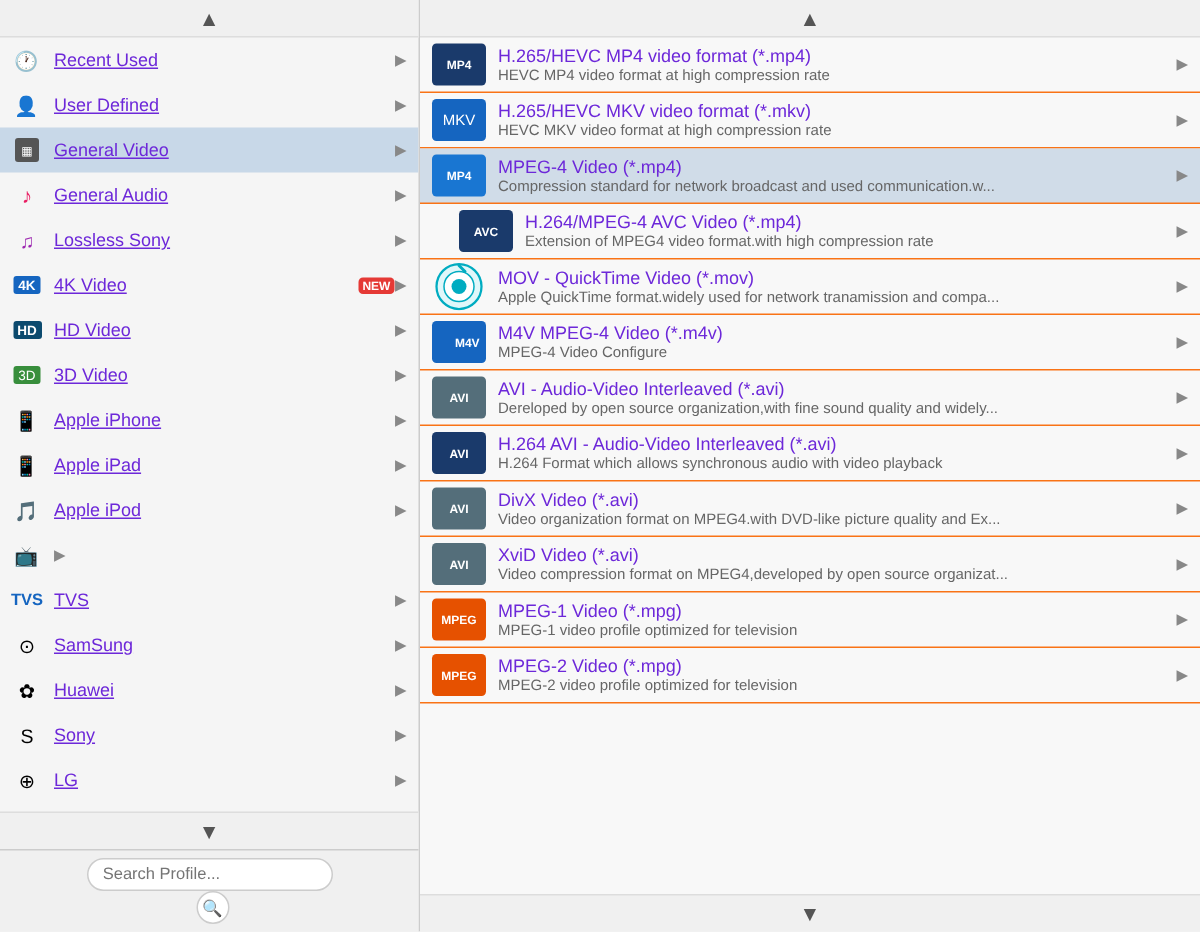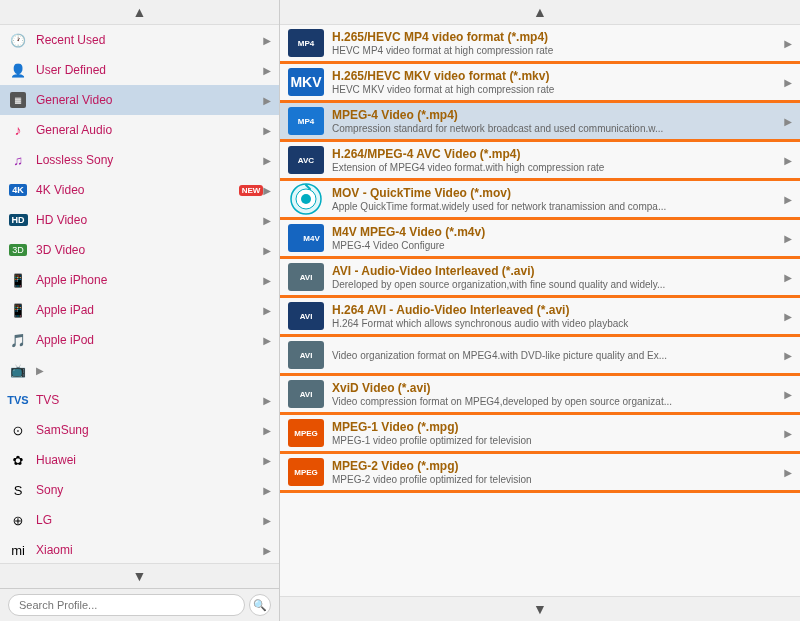--- a/index.html
+++ b/index.html
@@ -57,21 +57,22 @@
       display: flex;
       align-items: center;
       justify-content: center;
       font-size: 13px;
       flex-shrink: 0;
     }
 
     .left-item .label {
       flex: 1;
       font-size: 12px;
-      color: #be185d;
+      color: #6d28d9;
+      text-decoration: underline;
     }
 
     .left-item .arrow {
       color: #888;
       font-size: 10px;
     }
 
     .new-badge {
       background: #e53935;
       color: white;
@@ -116,21 +117,21 @@
 
     .right-list {
       flex: 1;
       overflow: hidden;
     }
 
     .right-item {
       display: flex;
       align-items: center;
       padding: 4px 8px;
-      border-bottom: 3px solid #f97316;
+      border-bottom: 1px solid #f97316;
       cursor: pointer;
     }
     .right-item.selected { background: #d0dce8; }
 
     .right-item .format-icon {
       width: 36px;
       height: 28px;
       margin-right: 8px;
       display: flex;
       align-items: center;
@@ -141,22 +142,22 @@
       border-radius: 3px;
       flex-shrink: 0;
     }
 
     .right-item .format-text {
       flex: 1;
     }
 
     .right-item .format-title {
       font-size: 12px;
-      font-weight: bold;
-      color: #a16207;
+      font-weight: normal;
+      color: #6d28d9;
     }
 
     .right-item .format-desc {
       font-size: 10px;
       color: #666;
       margin-top: 1px;
       white-space: nowrap;
       overflow: hidden;
       text-overflow: ellipsis;
       max-width: 430px;
@@ -175,20 +176,21 @@
       width: 100%;
     }
 
     
     .search-bar {
       display: flex;
       align-items: center;
       padding: 5px 8px;
       background: #f0f0f0;
       border-top: 1px solid #ccc;
+      flex-direction: column;
     }
 
     .search-bar input {
       flex: 1;
       border: 1px solid #ccc;
       border-radius: 12px;
       padding: 4px 10px;
       font-size: 11px;
       background: white;
       outline: none;
@@ -386,21 +388,21 @@
       <div class="format-text">
         <div class="format-title">H.265/HEVC MP4 video format (*.mp4)</div>
         <div class="format-desc">HEVC MP4 video format at high compression rate</div>
       </div>
       <span class="right-arrow">▶</span>
     </div>
   </div>
         <div class="right-item">
     <div class="right-item-inner">
       <div class="format-icon bg-blue" style="background:#1565c0;position:relative;">
-      <span style="font-size:14px;font-weight:bold;color:white;">MKV</span>
+      <span style="font-size:10px;font-weight:normal;color:white;">MKV</span>
     </div>
       <div class="format-text">
         <div class="format-title">H.265/HEVC MKV video format (*.mkv)</div>
         <div class="format-desc">HEVC MKV video format at high compression rate</div>
       </div>
       <span class="right-arrow">▶</span>
     </div>
   </div>
         <div class="right-item selected">
     <div class="right-item-inner">
@@ -409,21 +411,21 @@
     </div>
       <div class="format-text">
         <div class="format-title">MPEG-4 Video (*.mp4)</div>
         <div class="format-desc">Compression standard for network broadcast and used communication.w...</div>
       </div>
       <span class="right-arrow">▶</span>
     </div>
   </div>
         <div class="right-item">
     <div class="right-item-inner">
-      <div class="format-icon bg-blue-dark" style="background:#1a3a6b;position:relative;">
+      <div class="format-icon bg-blue-dark" style="background:#1a3a6b;position:relative;margin-left:18px;">
       <span style="font-size:8px;font-weight:bold;color:white;">AVC</span>
     </div>
       <div class="format-text">
         <div class="format-title">H.264/MPEG-4 AVC Video (*.mp4)</div>
         <div class="format-desc">Extension of MPEG4 video format.with high compression rate</div>
       </div>
       <span class="right-arrow">▶</span>
     </div>
   </div>
         <div class="right-item">
@@ -478,20 +480,21 @@
       </div>
       <span class="right-arrow">▶</span>
     </div>
   </div>
         <div class="right-item">
     <div class="right-item-inner">
       <div class="format-icon bg-gray" style="background:#546e7a;position:relative;">
       <span style="font-size:8px;font-weight:bold;color:white;">AVI</span>
     </div>
       <div class="format-text">
+        <div class="format-title">DivX Video (*.avi)</div>
         <div class="format-desc">Video organization format on MPEG4.with DVD-like picture quality and Ex...</div>
       </div>
       <span class="right-arrow">▶</span>
     </div>
   </div>
         <div class="right-item">
     <div class="right-item-inner">
       <div class="format-icon bg-gray" style="background:#546e7a;position:relative;">
       <span style="font-size:8px;font-weight:bold;color:white;">AVI</span>
     </div>

